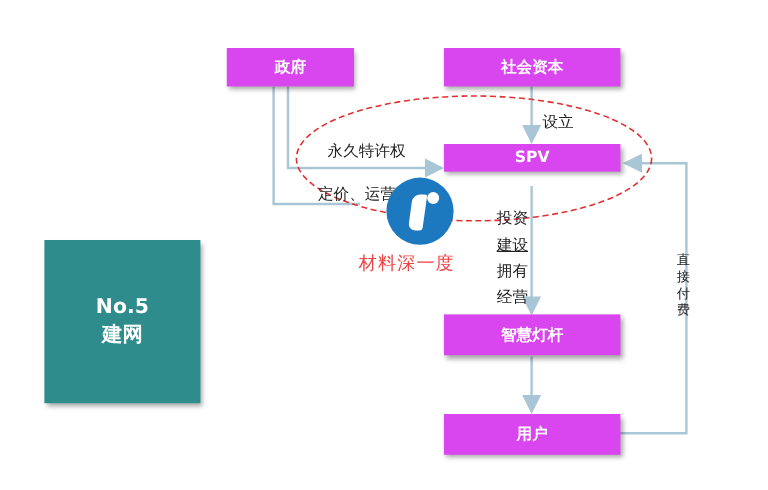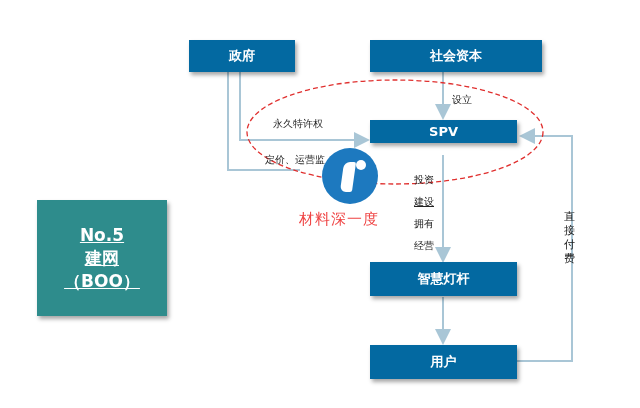--- a/index.html
+++ b/index.html
@@ -1,34 +1,34 @@
 <!DOCTYPE html>
 <html><head>
 <meta charset="utf-8">
 <style>
   html, body { margin: 0; padding: 0; }
   body {
     width: 640px; height: 408px; background: #ffffff; position: relative; overflow: hidden;
     font-family: "DejaVu Sans", "Liberation Sans", sans-serif;
   }
   .box {
-    position: absolute; background: #0369a1; color: #ffffff;
+    position: absolute; background: #d946ef; color: #ffffff;
     display: flex; align-items: center; justify-content: center;
     font-weight: bold; font-size: 13px;
     box-shadow: 2px 3px 4px rgba(0,0,0,0.35);
   }
   .label {
-    position: absolute; font-size: 10px; color: #222222; white-space: nowrap;
+    position: absolute; font-size: 13px; color: #222222; white-space: nowrap;
   }
   .title-box {
-    position: absolute; left: 37px; top: 200px; width: 130px; height: 116px;
+    position: absolute; left: 37px; top: 200px; width: 130px; height: 136px;
     background: #2e8c8c; color: #ffffff; font-weight: bold;
     display: flex; flex-direction: column; align-items: center; justify-content: center;
     box-shadow: 2px 3px 4px rgba(0,0,0,0.35);
-    font-size: 17px; line-height: 23px; text-align: center; text-decoration: underline;
+    font-size: 17px; line-height: 23px; text-align: center;
   }
   svg.lines { position: absolute; left: 0; top: 0; }
   .watermark-text {
     position: absolute; left: 299px; top: 210px; font-size: 15px; color: #ef4444; letter-spacing: 1px; text-align: right;
   }
   .logo {
     position: absolute; left: 322px; top: 148px; width: 56px; height: 56px; border-radius: 50%;
     background: #1d79bf;
   }
   .logo .p1 { position:absolute; left: 20px; top: 14px; width: 12px; height: 30px; background:#fff; border-radius: 6px 2px 2px 6px; transform: skewX(-8deg); }
@@ -56,21 +56,21 @@
   <line x1="443" y1="297" x2="443" y2="343" stroke="#a9c6d6" stroke-width="2" marker-end="url(#ah)"></line>
 
   <polyline points="517,361 572,361 572,136 521,136" fill="none" stroke="#a9c6d6" stroke-width="2" marker-end="url(#ah)"></polyline>
 
   <ellipse cx="395" cy="132" rx="148" ry="52" fill="none" stroke="#e0302f" stroke-width="1.3" stroke-dasharray="5,3"></ellipse>
 </svg>
 
 <div class="box" style="left:189px; top:40px; width:106px; height:32px;">
   <span>政府</span>
 </div>
-<div class="box" style="left:370px; top:40px; width:172px; height:32px;">
+<div class="box" style="left:370px; top:40px; width:147px; height:32px;">
   <span>社会资本</span>
 </div>
 <div class="box" style="left:370px; top:120px; width:147px; height:23px;">
   <span>SPV</span>
 </div>
 <div class="box" style="left:370px; top:262px; width:147px; height:34px;">
   <span>智慧灯杆</span>
 </div>
 <div class="box" style="left:370px; top:345px; width:147px; height:34px;">
   <span>用户</span>
@@ -93,14 +93,13 @@
 
 <div class="logo">
   <div class="p1"></div>
     <div class="p2"></div>
 </div>
 <div class="watermark-text">材料深一度</div>
 
 <div class="title-box">
   <div>No.5</div>
   <div>建网</div>
-  <div>（BOO）</div>
 </div>
 
 </body></html>

